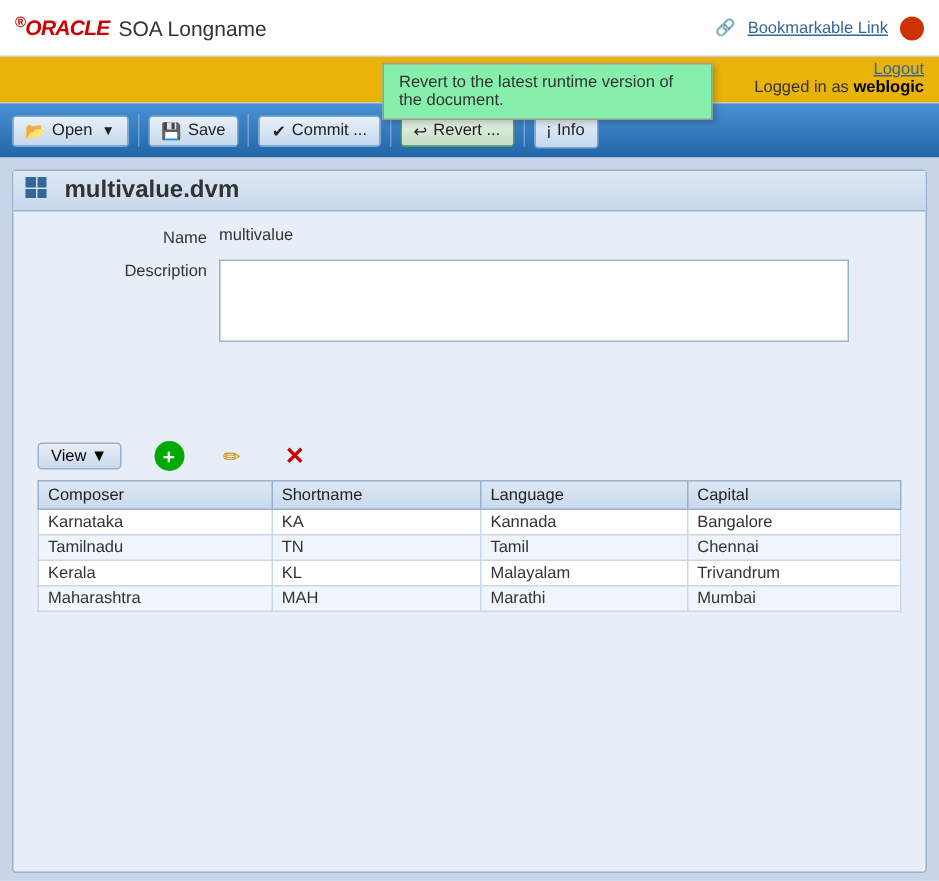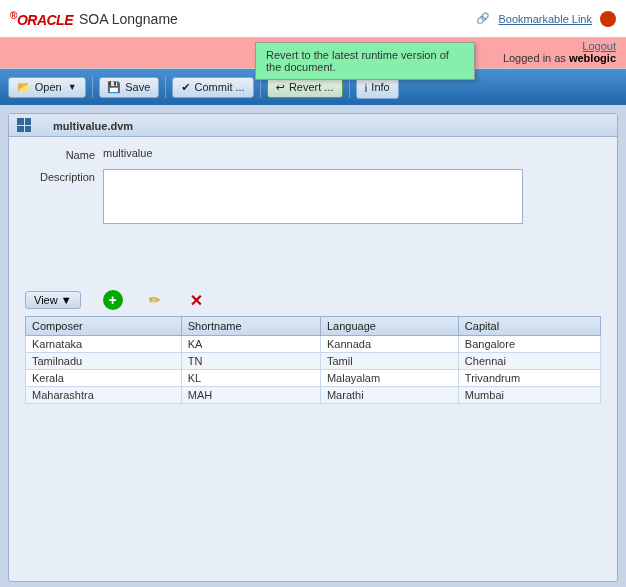--- a/index.html
+++ b/index.html
@@ -61,21 +61,21 @@
     .conn-indicator {
       width: 16px;
       height: 16px;
       background: #cc3300;
       border-radius: 50%;
       display: inline-block;
     }
 
     
     .auth-bar {
-      background: #fca5a5;
+      background: #eab308;
       text-align: right;
       padding: 2px 10px 4px;
       font-size: 11px;
       color: #333;
       border-bottom: 1px solid #ccc;
     }
     .auth-bar .logout-link {
       color: #336699;
       text-decoration: underline;
       cursor: pointer;
@@ -149,40 +149,41 @@
       border: 1px solid #9ab0cc;
       border-radius: 3px;
       padding: 0;
       height: 100%;
     }
     .doc-title-bar {
       background: linear-gradient(to bottom, #dde8f4, #c8d8ec);
       border-bottom: 1px solid #9ab0cc;
       padding: 4px 8px;
       display: flex;
-      align-items: flex-end;
-      gap: 22px;
-      font-size: 11px;
+      align-items: flex-start;
+      gap: 12px;
+      font-size: 16px;
       font-weight: bold;
       color: #333;
     }
     .grid-icon {
       width: 14px;
       height: 14px;
       display: inline-grid;
       grid-template-columns: 1fr 1fr;
       gap: 1px;
     }
     .grid-icon div {
       background: #336699;
     }
 
     
     .form-area {
       padding: 10px 16px;
+      margin-left: 43px;
     }
     .form-row {
       display: flex;
       align-items: flex-start;
       margin-bottom: 8px;
       gap: 8px;
     }
     .form-label {
       font-size: 11px;
       color: #333;

